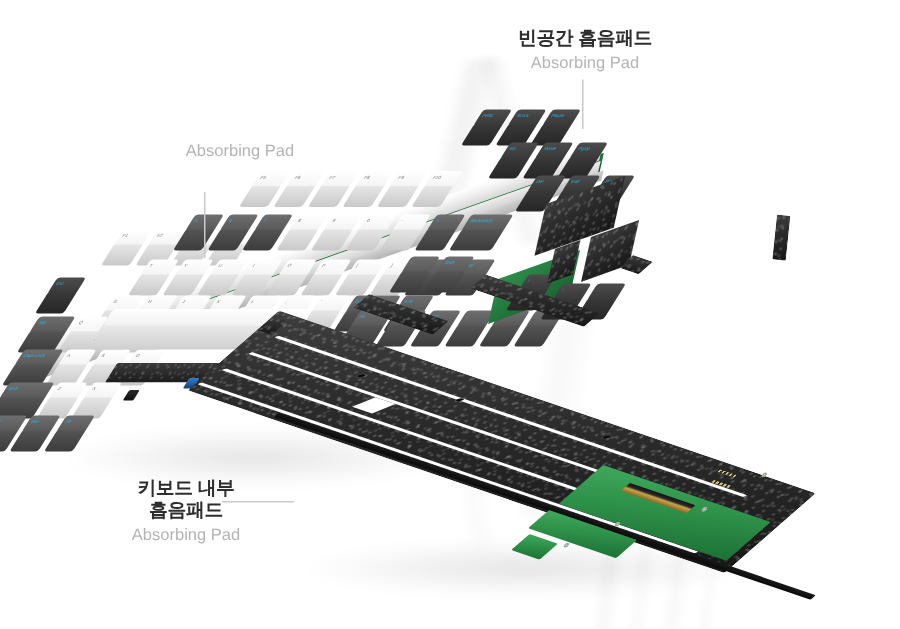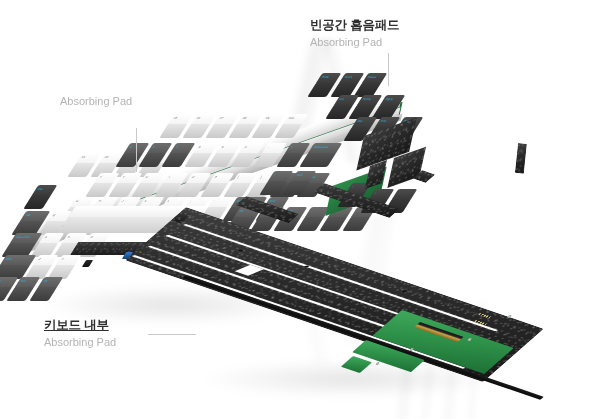--- a/index.html
+++ b/index.html
@@ -40,40 +40,40 @@
     opacity: .75;
   }
   .wm-b1 { left: 400px; top: 300px; width: 15px; height: 122px; transform: skewX(-6deg); opacity:.6;}
   .wm-b2 { left: 424px; top: 300px; width: 13px; height: 122px; transform: skewX(-6deg); opacity:.45;}
   .wm-b3 { left: 446px; top: 300px; width: 15px; height: 122px; transform: skewX(-6deg); opacity:.55;}
   .wm-b4 { left: 470px; top: 300px; width: 12px; height: 122px; transform: skewX(-6deg); opacity:.4;}
   .wm-c1 { left: 352px; top: 215px; width: 34px; height: 130px; transform: skewX(-9deg); opacity:.5;}
   .wm-c2 { left: 300px; top: 255px; width: 22px; height: 110px; transform: skewX(10deg); opacity:.35;}
 
   
-  .label { position: absolute; text-align: left; }
+  .label { position: absolute; text-align: center; }
   .label .ko {
     font-size: 12.5px;
     font-weight: bold;
     color: #2e2e2e;
     line-height: 15px;
     letter-spacing: -0.2px;
     white-space: nowrap;
   }
   .label .en {
     font-size: 11px;
     color: #b4b4b4;
     line-height: 15px;
     margin-top: 2px;
     white-space: nowrap;
   }
   #label-void   { left: 310px; top: 18px;  width: 160px; }
   #label-space  { left: 60px;  top: 92px;  width: 200px; }
   #label-inner  { left: 44px;  top: 318px; width: 160px; }
-  #label-inner .ko { white-space: normal; text-decoration: underline; }
+  #label-inner .ko { white-space: normal; }
 
   .leader { position: absolute; background: #c9c9c9; }
   #leader-void  { left: 388px; top: 53px;  width: 1px;  height: 33px; }
   #leader-space { left: 136px; top: 128px; width: 1px;  height: 44px; }
   #leader-inner { left: 148px; top: 334px; width: 48px; height: 1px; }
 
   
   .piece { position: absolute; transform-origin: 0 0; }
 
   
@@ -725,17 +725,18 @@
   </div>
   <div class="leader" id="leader-void"></div>
 
   <div class="label" id="label-space">
     <div class="en">Absorbing Pad</div>
   </div>
   <div class="leader" id="leader-space"></div>
 
   <div class="label" id="label-inner">
     <div class="ko">키보드 내부</div>
+    <div class="ko">흡음패드</div>
     <div class="en">Absorbing Pad</div>
   </div>
   <div class="leader" id="leader-inner"></div>
 
 </div>
 
 </body></html>

